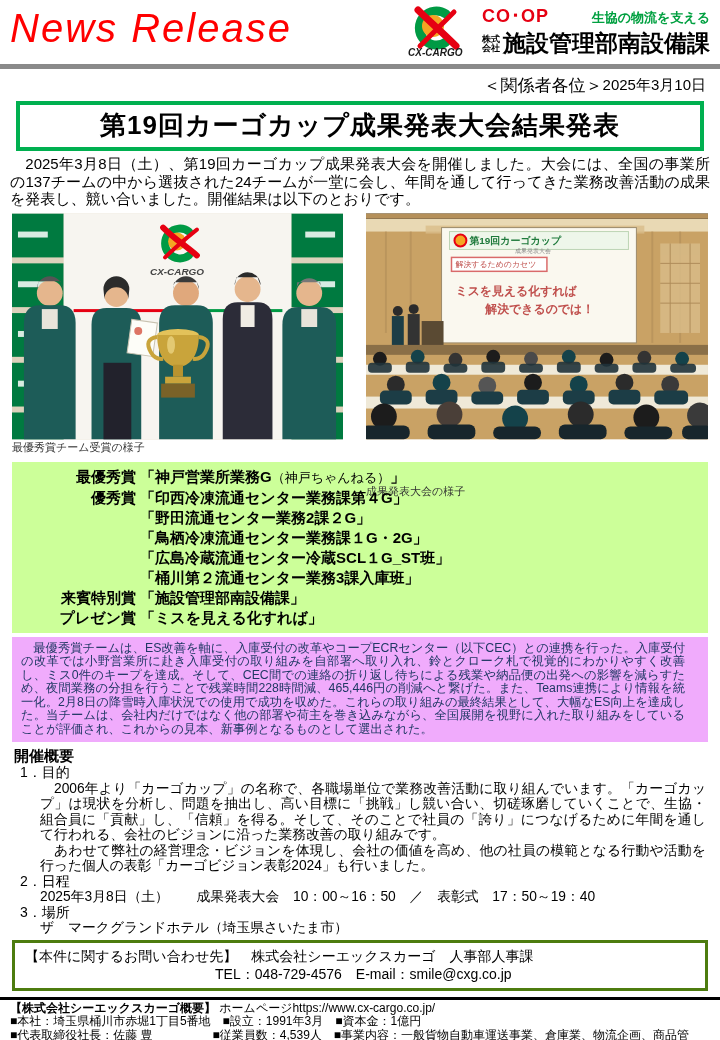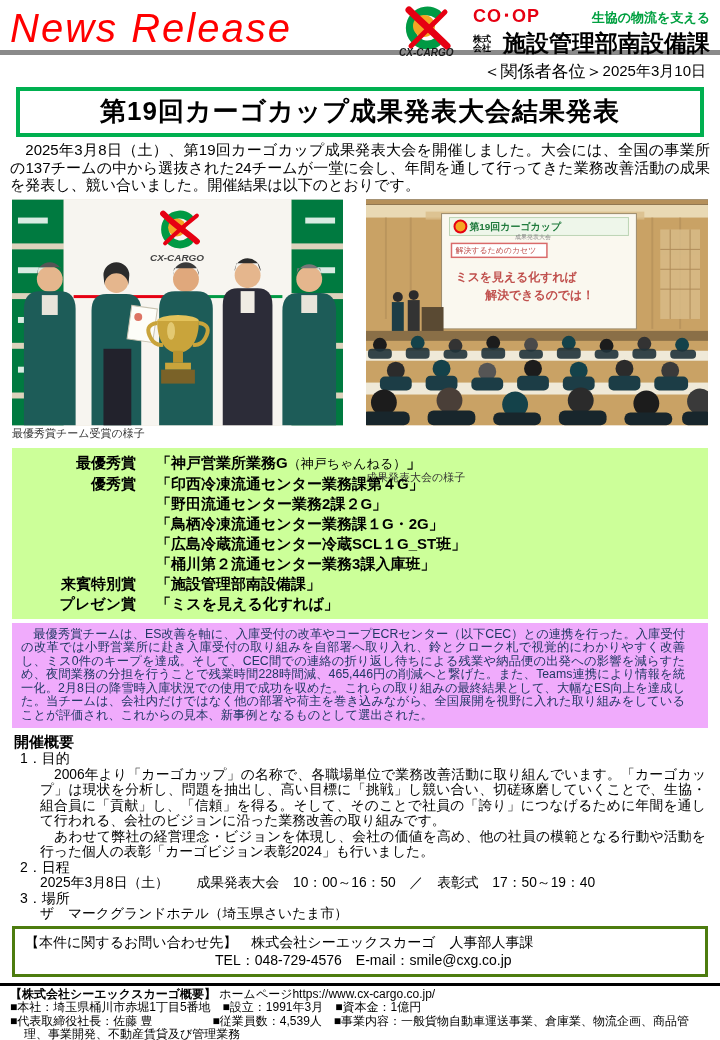--- a/index.html
+++ b/index.html
@@ -1,30 +1,30 @@
 <!DOCTYPE html>
 <html lang="ja"><head>
 <meta charset="utf-8">
 <style>
   * { margin:0; padding:0; box-sizing:border-box; }
   html,body { width:720px; height:1040px; background:#ffffff; overflow:hidden;
               font-family:"Liberation Sans","DejaVu Sans",sans-serif; color:#000; }
   .page { width:720px; height:1040px; position:relative; background:#fff; }
 
   
-  .header { height:50px; position:relative; padding:6px 10px 0 10px; }
+  .header { height:64px; position:relative; padding:6px 10px 0 10px; }
   .news-release { font-style:italic; font-size:40px; color:#ff0000; letter-spacing:2px;
                   position:absolute; left:10px; top:6px; font-weight:400; }
   .logo-block { position:absolute; right:10px; top:4px; display:flex; align-items:flex-start; }
   .logo-text { margin-left:4px; }
   .logo-row1 { display:flex; align-items:baseline; gap:22px; margin-top:2px;justify-content:space-between; }
   .coop { color:#e60012; font-weight:bold; font-size:18px; letter-spacing:1px; }
   .tagline { color:#00a040; font-weight:bold; font-size:13px; }
   .logo-row2 { display:flex; align-items:center; margin-top:1px; }
-  .kk { font-size:9px; font-weight:bold; line-height:9px; margin-right:12px; }
+  .kk { font-size:9px; font-weight:bold; line-height:9px; margin-right:3px; }
   .company-name { font-size:23px; font-weight:bold; letter-spacing:0px; }
   .gray-bar { height:5px; background:#8a8a8a; width:720px; }
 
   
   .meta-row { display:flex; justify-content:flex-end; align-items:center;
               padding:5px 14px 3px 14px; height:30px; }
   .recipients { font-size:17px; }
   .date { font-size:15px; }
 
   
@@ -40,21 +40,21 @@
   .photo { display:block; }
   .caption-row { display:flex; gap:23px; padding:0 12px; height:17px; }
   .caption { font-size:11px; color:#333; }
   .caption.left { width:333px; }
   .caption.right { width:344px;margin-top:44px; }
 
   
   .awards-box { margin:5px 12px 0 12px; background:#ccff99; padding:5px 6px 5px 6px; }
   .award-row { display:flex; line-height:20px; }
   .award-label { width:118px; text-align:right; font-weight:bold; font-size:15px; flex:none; }
-  .award-name { font-weight:bold; font-size:15px; margin-left:20px; white-space:nowrap; }
+  .award-name { font-weight:bold; font-size:15px; margin-left:4px; white-space:nowrap; }
   .award-note { font-weight:normal; font-size:13px; }
 
   
   .summary-box { margin:4px 12px 0 12px; background:#f0abfc; padding:5px 23px 6px 9px; }
   .summary-text { color:#1f3864; font-size:12.3px; line-height:13.5px; text-align:justify; }
 
   
   .outline { margin:5px 14px 0 14px; }
   .outline-heading { font-size:15px; font-weight:bold; line-height:18px; }
   .outline-item-no { font-size:14px; line-height:15.5px; padding-left:6px; }

